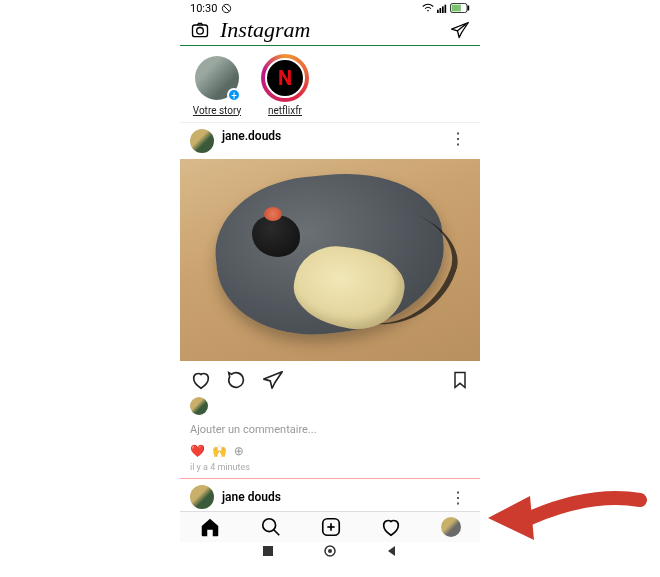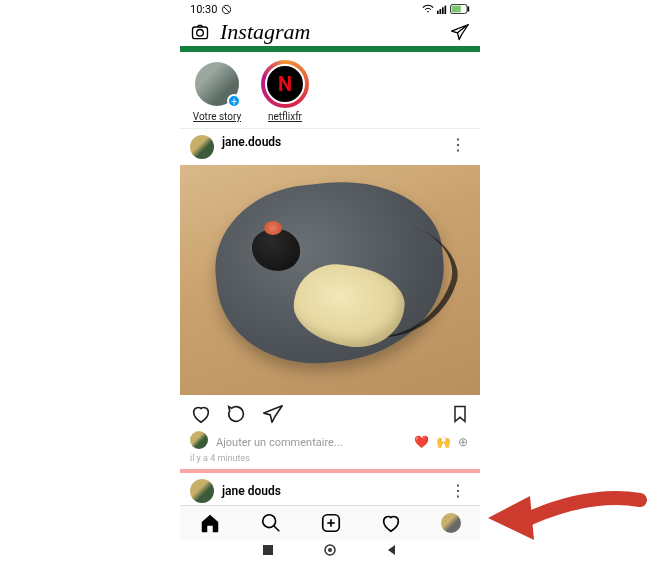--- a/index.html
+++ b/index.html
@@ -30,21 +30,21 @@
     padding: 0 10px;
     font-size: 11px;
     color: #000;
   }
   .status-left { display:flex; align-items:center; gap:4px;}
   .status-right { display:flex; align-items:center; gap:3px;}
   .status-right svg { display:block; }
   
   .ig-header {
     height: 36px;
-    border-bottom: 6px solid #15803d;
+    border-bottom: 1px solid #15803d;
     display: flex;
     align-items: center;
     padding: 0 10px;
     gap: 10px;
   }
   .ig-logo {
     font-family: "Brush Script MT", cursive;
     font-size: 22px;
     font-style: italic;
     font-weight: 500;
@@ -165,40 +165,41 @@
   
   .post-actions {
     display:flex;
     align-items:center;
     padding: 8px 10px 4px 10px;
     gap:14px;
   }
   .post-actions .spacer { flex:1; }
   .comment-row {
     display:flex;
-    align-items:flex-end;
+    align-items:flex-start;
     padding: 2px 10px;
     gap:8px;
     font-size:11px;
     color:#999;
+    flex-direction:column;
   }
   .comment-avatar {
     width:18px;height:18px;border-radius:50%;
     background: linear-gradient(135deg,#c9b06a 40%,#3a5a3a 60%);
   }
   .comment-placeholder { flex:1; }
   .quick-emojis { font-size:12px; letter-spacing:2px;}
   .post-time { font-size:9px; color:#aaa; padding:2px 10px 6px 10px;}
   
   .next-post-header {
     display:flex;
     align-items:center;
     padding: 6px 10px 2px 10px;
     gap:8px;
-    border-top:4px solid #fca5a5;
+    border-top:1px solid #fca5a5;
   }
   
   .bottom-nav {
     margin-top:auto;
     height: 38px;
     border-top:1px solid #ddd;
     display:flex;
     align-items:center;
     justify-content:space-around;
     background:#fafafa;

